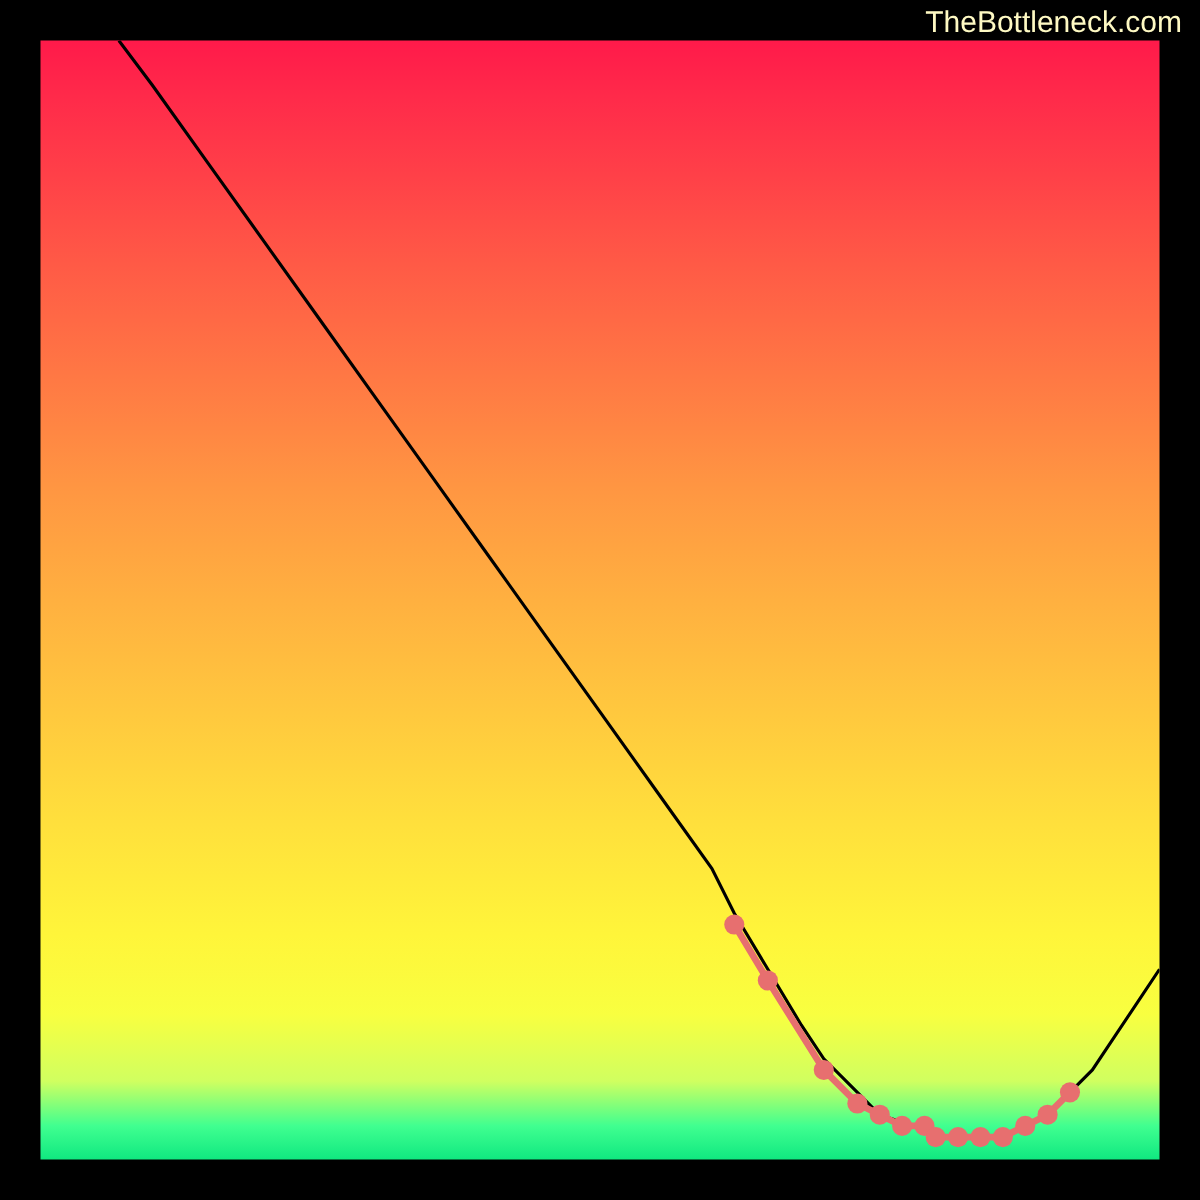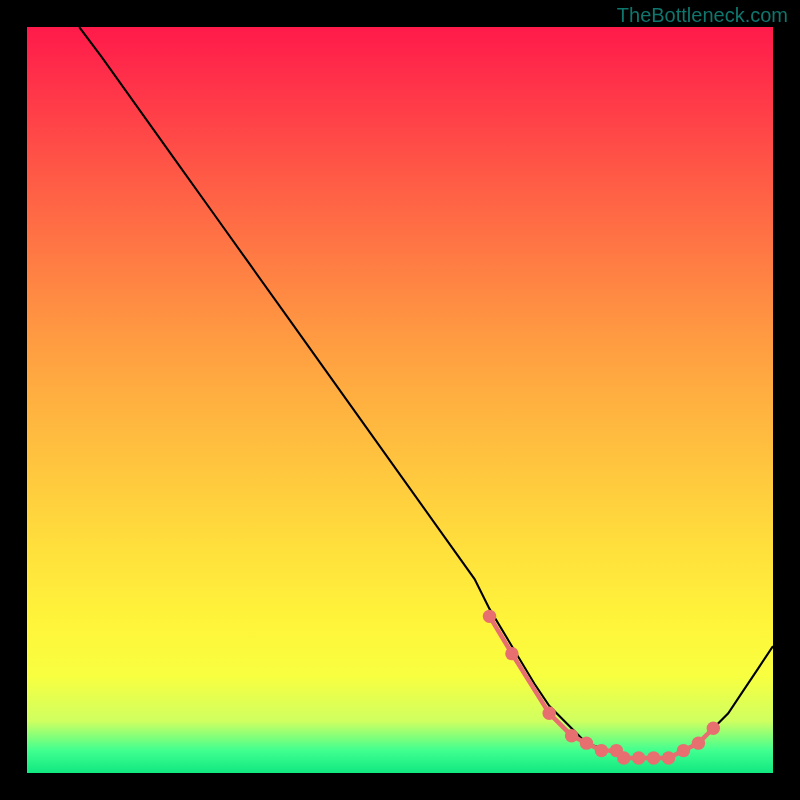--- a/index.html
+++ b/index.html
@@ -7,21 +7,21 @@
     width: 800px;
     height: 800px;
     background: #000;
     position: relative;
     font-family: Arial, sans-serif;
   }
   .watermark {
     position: absolute;
     top: 4px;
     right: 12px;
-    color: #0f766e;
+    color: #fef9c3;
     font-size: 20px;
     font-weight: 500;
     z-index: 10;
   }
   .plot-area {
     position: absolute;
     left: 27px;
     top: 27px;
     width: 746px;
     height: 746px;

